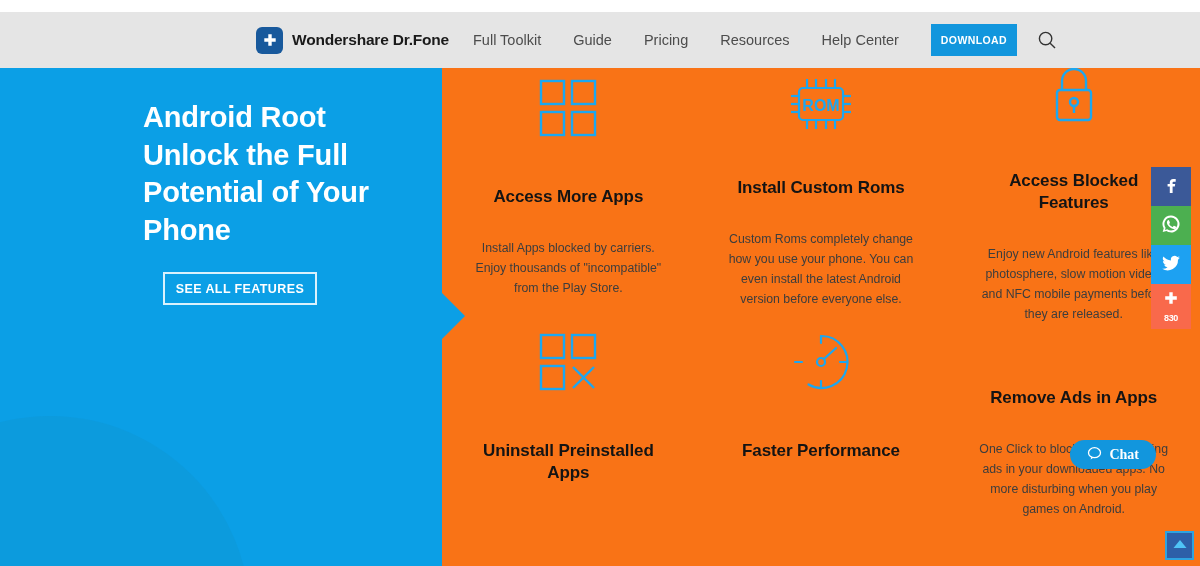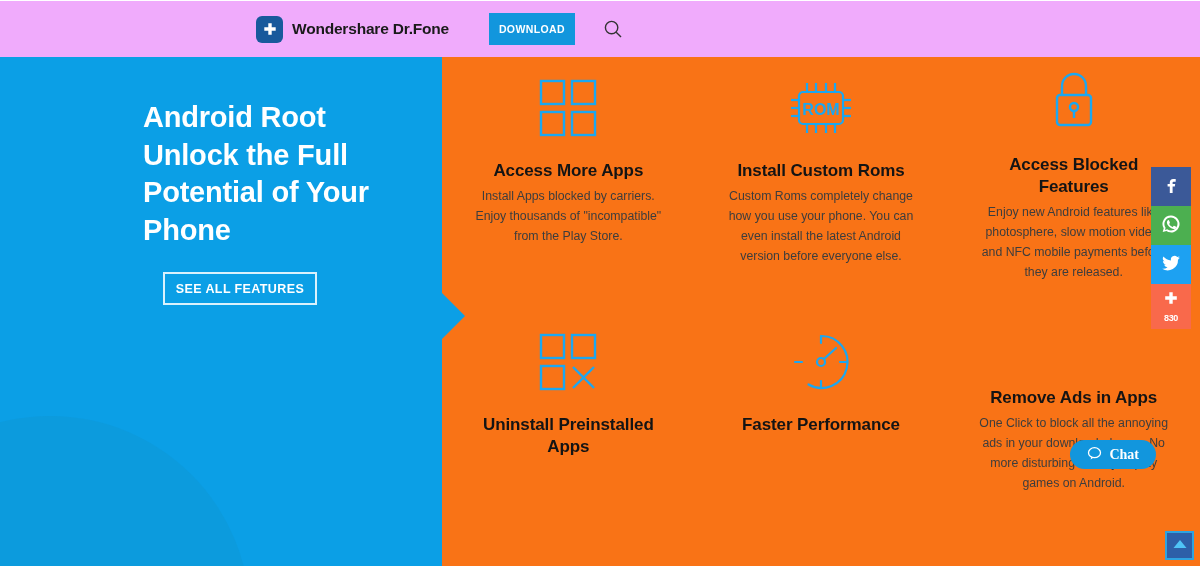--- a/index.html
+++ b/index.html
@@ -5,26 +5,25 @@
   * { box-sizing: border-box; margin: 0; padding: 0; }
   html, body {
     width: 1200px; height: 566px;
     overflow: hidden;
     font-family: "Liberation Sans", sans-serif;
     background: #ffffff;
   }
 
   
   .header {
-    position: absolute; top: 1px; left: 0;
+    position: absolute; top: 12px; left: 0;
     width: 1200px; height: 56px;
-    background: #f0abfc;
+    background: #e5e5e5;
     display: flex; align-items: center;
     z-index: 40;
-    gap: 8px;
   }
   .brand {
     display: flex; align-items: center; gap: 9px;
     margin-left: 256px;
   }
   .brand-mark {
     width: 27px; height: 27px; border-radius: 6px;
     background: #18599c;
     display: flex; align-items: center; justify-content: center;
     flex: 0 0 auto;
@@ -105,21 +104,21 @@
   
   .features {
     position: absolute; left: 442px; top: 0;
     width: 758px; height: 510px;
     display: grid;
     grid-template-columns: repeat(3, 1fr);
     grid-template-rows: 254px 256px;
   }
   .card {
     display: flex; flex-direction: column; align-items: center;
-    padding: 0 30px; text-align: center;
+    padding: 0 30px; text-align: center; gap: 26px;
   }
   .card-icon {
     height: 76px;
     display: flex; align-items: center; justify-content: center;
     margin-top: 14px;
   }
   .card-icon.tall { margin-top: 8px; }
   .card-title {
     font-size: 17px; font-weight: bold; color: #141414;
     line-height: 1.3; margin-top: 14px; letter-spacing: -0.1px;
@@ -182,20 +181,27 @@
 
   <div class="brand">
     <span class="brand-mark">
       <svg width="16" height="16" viewBox="0 0 16 16">
         <path d="M6.3 2.3h3.4v4h4v3.4h-4v4H6.3v-4h-4V6.3h4z" fill="#ffffff"></path>
       </svg>
     </span>
     <span class="brand-name">Wondershare Dr.Fone</span>
   </div>
 
+  <nav class="nav">
+    <span class="nav-link">Full Toolkit</span>
+    <span class="nav-link">Guide</span>
+    <span class="nav-link">Pricing</span>
+    <span class="nav-link">Resources</span>
+    <span class="nav-link">Help Center</span>
+  </nav>
 
   <button class="download-btn">DOWNLOAD</button>
 
   <button class="search-btn">
     <svg width="20" height="20" viewBox="0 0 20 20">
       <circle cx="8.6" cy="8.6" r="6.2" fill="none" stroke="#333" stroke-width="1.4"></circle>
       <line x1="13.2" y1="13.2" x2="18" y2="18" stroke="#333" stroke-width="1.4"></line>
     </svg>
   </button>
 </div>

